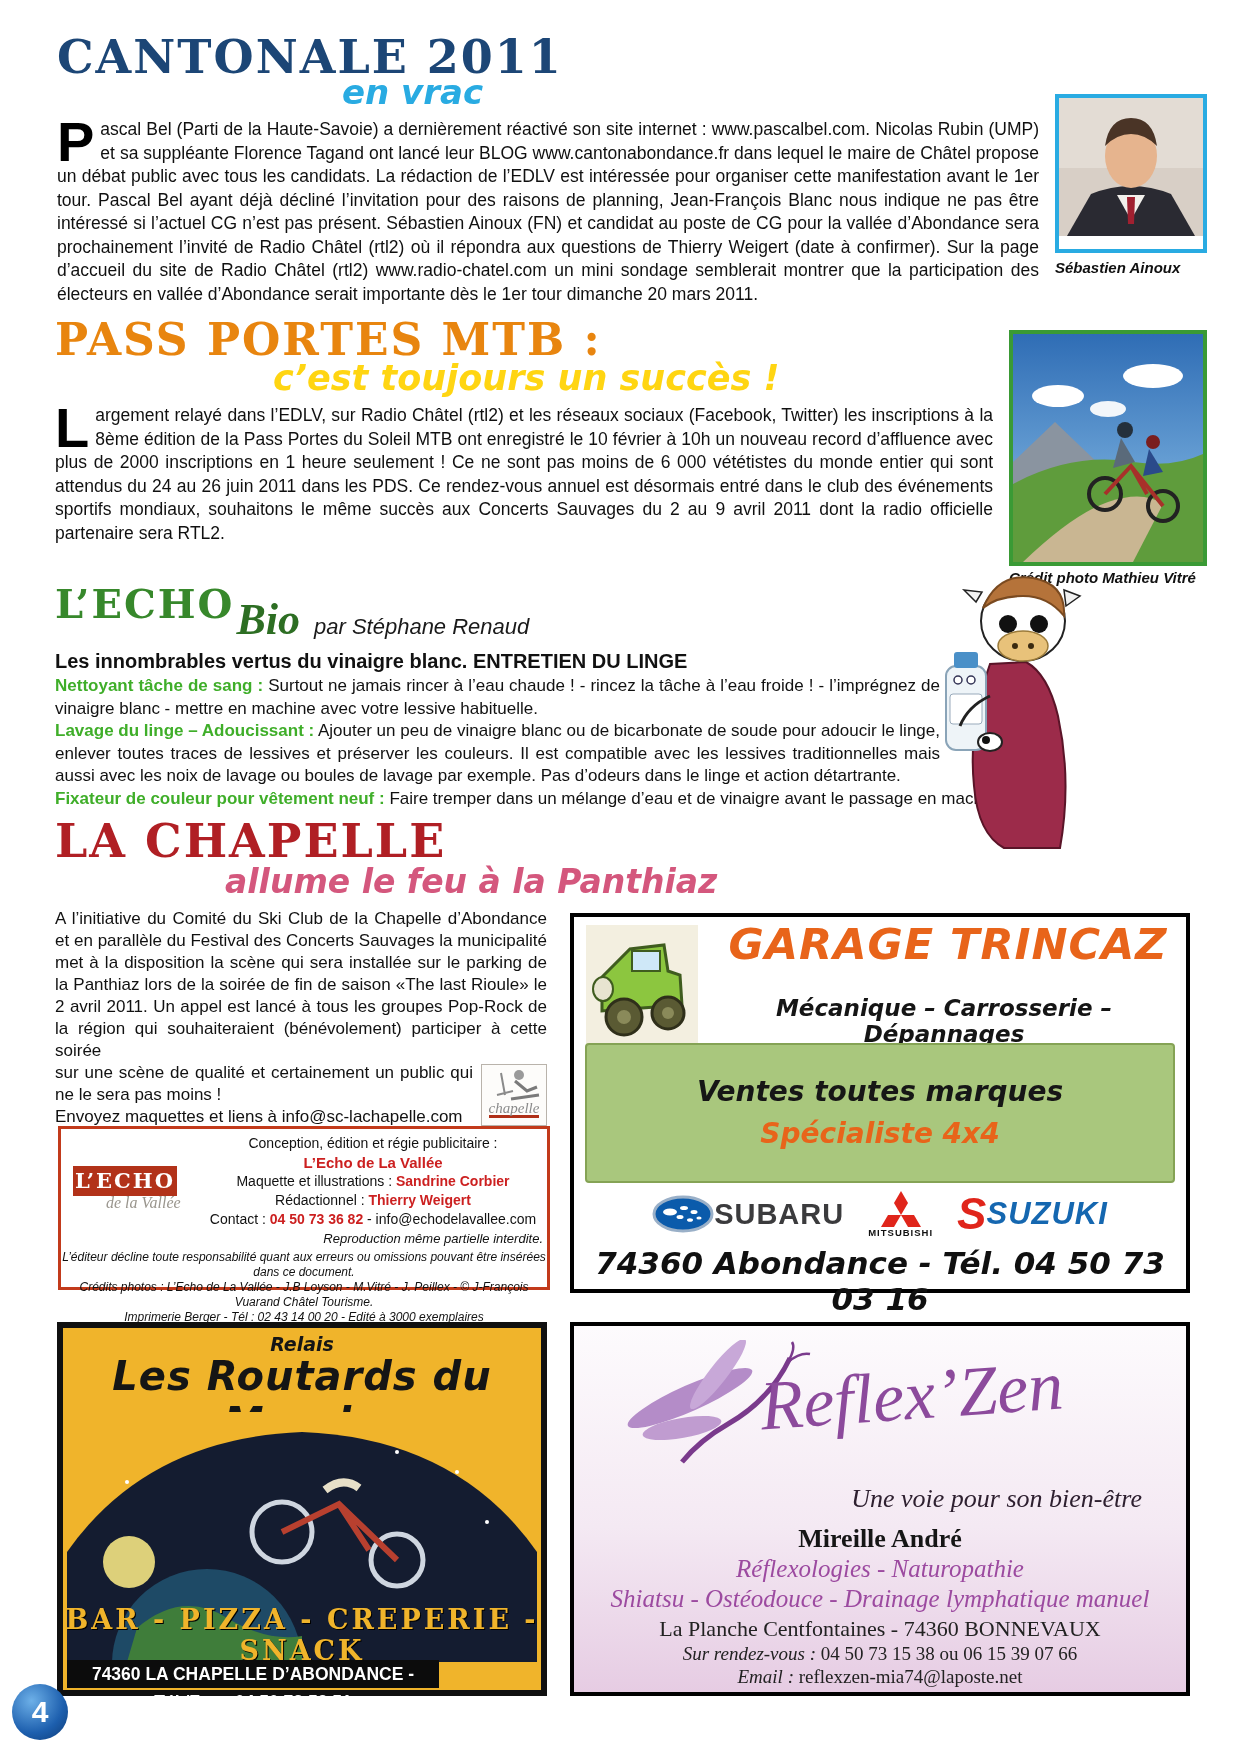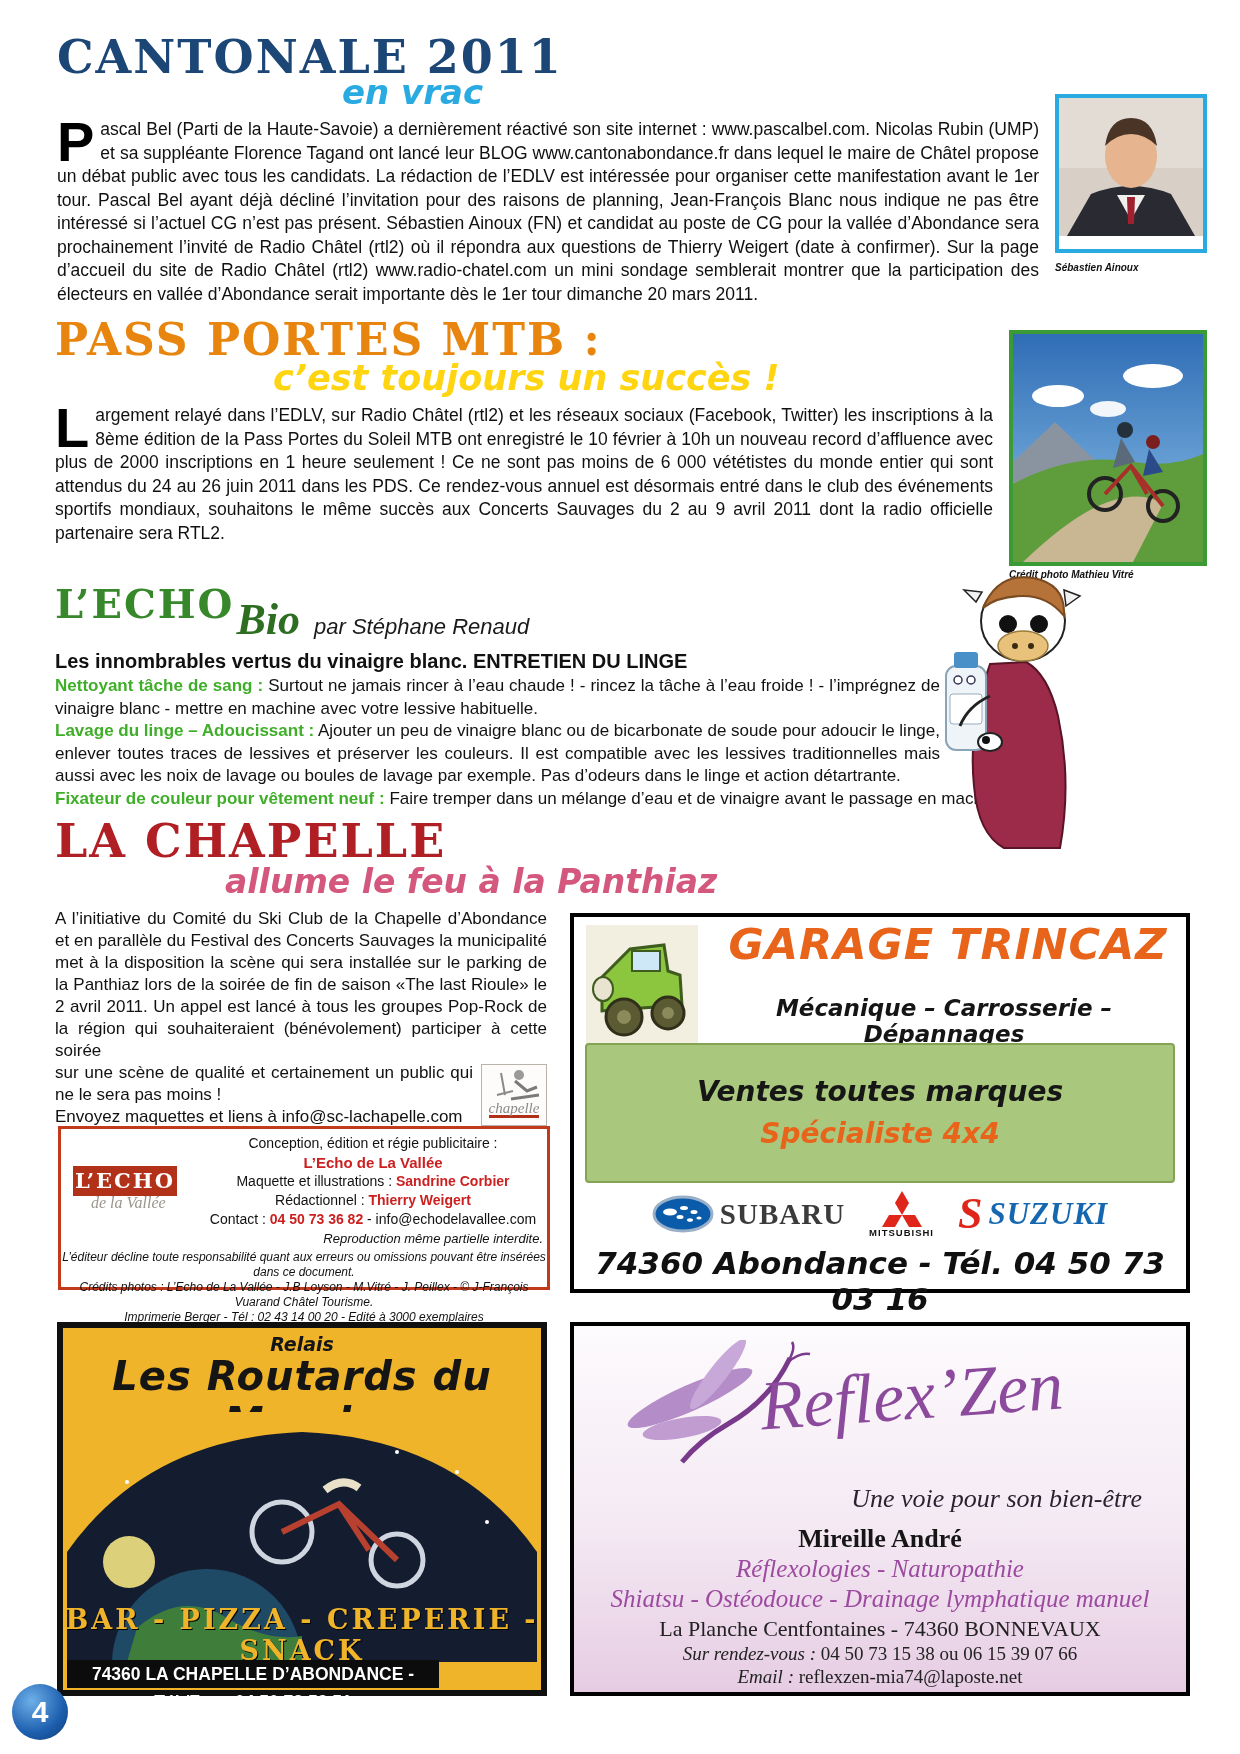--- a/index.html
+++ b/index.html
@@ -10,21 +10,21 @@
   .hand{font-family:"DejaVu Sans",sans-serif;font-style:italic;font-weight:bold;}
   .body-txt{font-size:17.5px;line-height:23.5px;text-align:justify;color:#101010;margin:0;}
   .dropcap{float:left;font-size:56px;line-height:44px;font-weight:bold;padding:2px 6px 0 0;color:#000;}
   
   #sec-cantonale{position:absolute;left:57px;top:34px;width:1150px;}
   #cantonale-title{margin:0;font-size:46px;color:#1c4676;}
   #cantonale-sub{margin:-8px 0 6px 285px;font-size:34px;color:#29abe2;}
   .ph{float:right;margin:-24px 0 8px 16px;}
   .ph-frame{border:4px solid #29abe2;background:#fff;font-size:0;}
   .ph-frame.green{border-color:#3a9a35;}
-  .ph-cap{font-size:10px;font-weight:bold;font-style:italic;margin-top:3px;text-align:left;}
+  .ph-cap{font-size:15px;font-weight:bold;font-style:italic;margin-top:3px;text-align:left;}
 
   #sec-passportes{position:absolute;left:55px;top:318px;width:1152px;}
   #passportes-title{margin:0;font-size:44px;color:#e8850f;}
   #passportes-sub{margin:-4px 0 6px 218px;font-size:35px;color:#ffd512;}
   .ph-mtb{float:right;margin:12px 0 8px 16px;}
 
   #sec-echobio{position:absolute;left:55px;top:584px;width:1152px;}
   .eb-titlerow{display:flex;align-items:flex-end;height:58px;}
   #echobio-title{font-size:40px;color:#37882b;margin:0;align-self:flex-start;}
   #echobio-bio{font-family:"Liberation Serif",serif;font-style:italic;font-weight:bold;
@@ -45,39 +45,39 @@
   .chap-logo{float:right;width:64px;height:60px;border:1px solid #b9b3ab;background:#fdfcfa;
              margin:2px 0 2px 8px;text-align:center;position:relative;}
   .chap-logo-text{font-family:"Liberation Serif",serif;color:#8a8a8a;font-size:15px;font-style:italic;
                   position:absolute;left:0;right:0;bottom:8px;}
 
   #imprint{position:absolute;left:58px;top:1126px;width:486px;height:158px;border:3px solid #c23a1b;background:#fff;}
   .imp-top{display:flex;padding:5px 4px 0 4px;}
   .imp-logo{width:138px;position:relative;padding-top:32px;}
   .echo-box{width:104px;height:30px;background:#b23219;color:#fff;text-align:center;
             font-family:"DejaVu Serif",serif;font-weight:bold;font-size:21px;line-height:30px;letter-spacing:2px;margin-left:8px;}
-  .echo-script{font-family:"Liberation Serif",serif;font-style:italic;color:#9a968e;font-size:16px;margin:-2px 0 0 26px;}
+  .echo-script{font-family:"Liberation Serif",serif;font-style:italic;color:#9a968e;font-size:16px;margin:-2px 0 0 41px;}
   .imp-main{flex:1;text-align:center;font-size:14px;line-height:19px;}
   .imp-red{color:#cc2020;font-weight:bold;}
   .imp-it{font-style:italic;font-size:13px;text-align:right;}
   .imp-bottom{text-align:center;font-style:italic;font-size:12px;line-height:15px;margin-top:2px;}
 
   #garage-ad{position:absolute;left:570px;top:913px;width:612px;height:372px;border:4px solid #000;background:#fff;}
   #garage-truck{position:absolute;left:12px;top:8px;width:112px;height:128px;}
   #garage-name{position:absolute;left:148px;top:2px;width:452px;text-align:center;
                font-size:43px;color:#e8641a;letter-spacing:1px;}
   #garage-tagline{position:absolute;left:140px;top:78px;width:460px;text-align:center;font-size:23px;color:#151515;}
   #garage-green{position:absolute;left:11px;top:126px;width:586px;height:136px;background:#a9c77d;
                 border:2px solid #85a355;border-radius:4px;display:flex;flex-direction:column;
                 justify-content:center;text-align:center;}
   .g-line{font-size:28px;line-height:42px;color:#161616;}
   .g-line.orange{color:#e8641a;}
   #garage-brands{position:absolute;left:8px;top:268px;width:596px;height:58px;display:flex;
                  align-items:center;justify-content:center;gap:24px;}
-  .brand{display:flex;align-items:center;gap:6px;font-family:Liberation Serif, serif;}
+  .brand{display:flex;align-items:center;}
   .subaru-text{font-size:29px;font-weight:bold;color:#3b3b3d;letter-spacing:1px;}
   .mitsu{display:flex;flex-direction:column;align-items:center;}
   .mitsu-text{font-size:9.5px;font-weight:bold;color:#111;letter-spacing:1px;}
   .suzuki-s{font-size:44px;font-weight:900;color:#e0251b;font-style:italic;line-height:1;}
   .suzuki-text{font-size:31px;font-weight:900;color:#1567b0;font-style:italic;letter-spacing:1px;text-align:center;}
   #garage-addr{position:absolute;left:8px;top:328px;width:596px;text-align:center;font-size:31px;color:#101010;}
 
   #routards-ad{position:absolute;left:57px;top:1322px;width:478px;height:362px;border:6px solid #101010;background:#f0b42b;}
   #routards-relais{text-align:center;font-size:19px;color:#151515;margin-top:5px;}
   #routards-name{text-align:center;font-size:40px;color:#151515;margin-top:-2px;letter-spacing:1px;}

